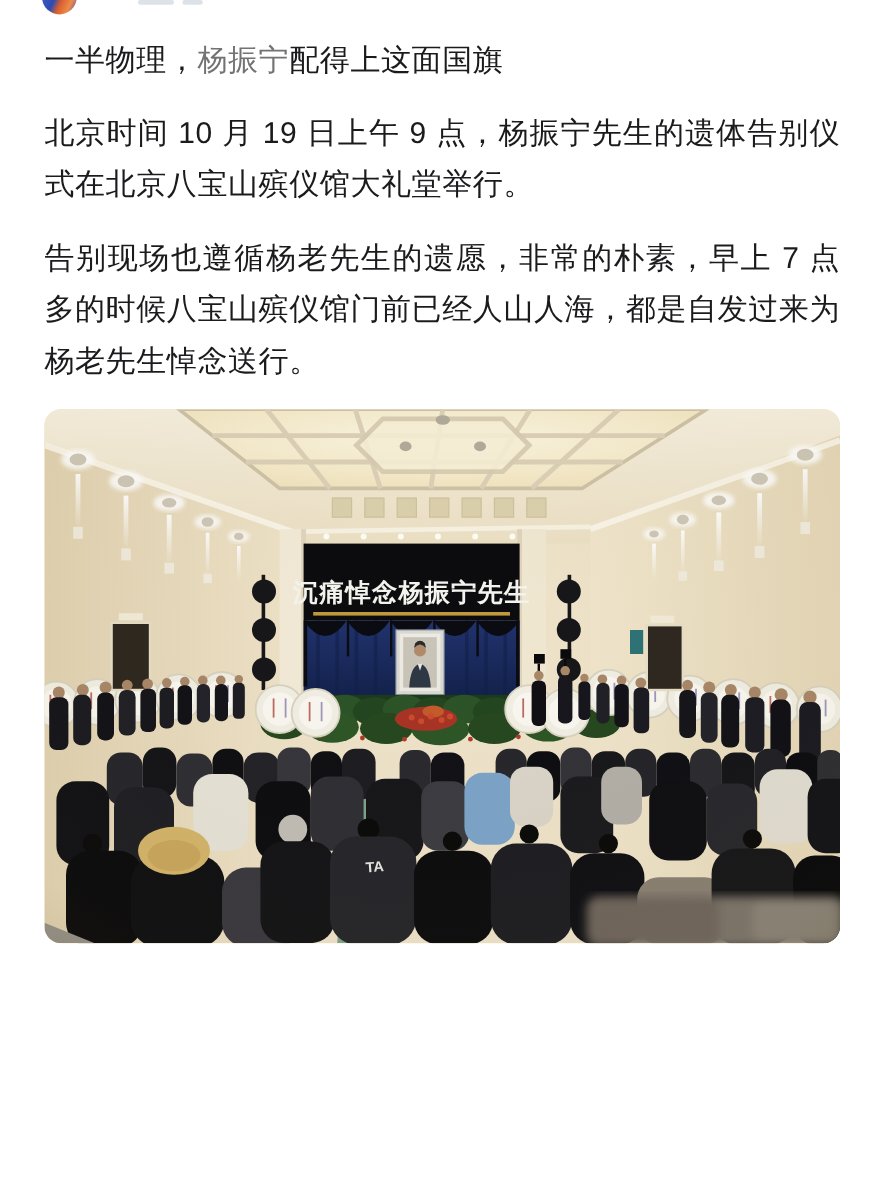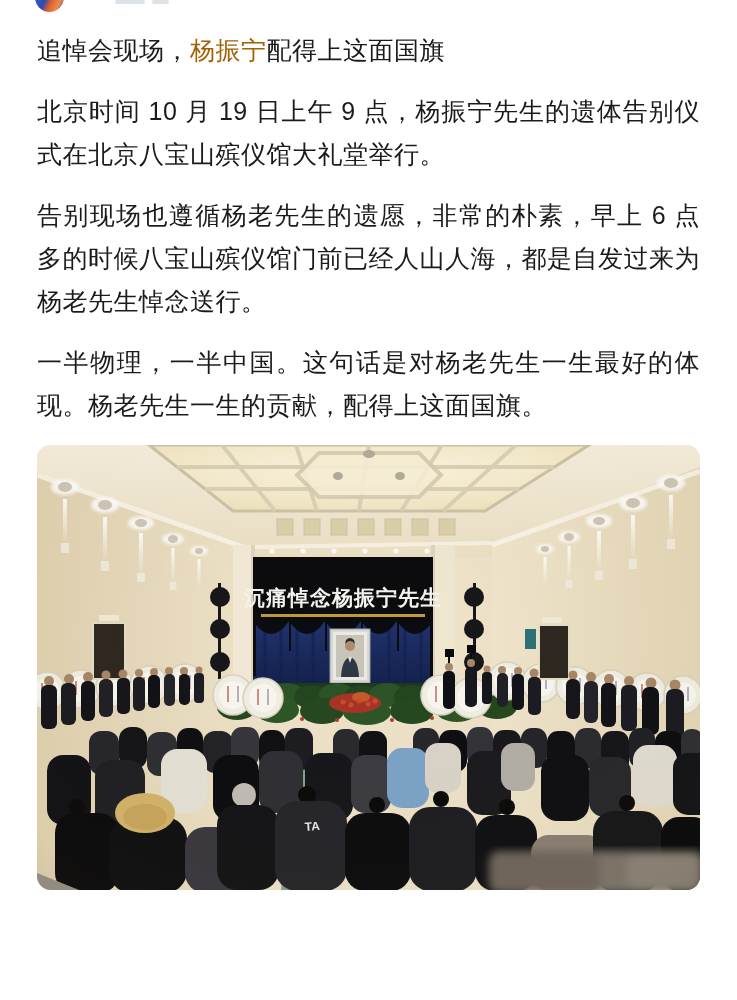--- a/index.html
+++ b/index.html
@@ -14,40 +14,39 @@
     background:linear-gradient(115deg,#4a63c6 0%,#2c4bb2 42%,#d95f30 58%,#ef8a47 78%,#3b56bb 100%);
   }
   .frag{position:absolute;background:#dde2e8;border-radius:2px}
   .frag.a{left:115px;top:0;width:30px;height:4px}
   .frag.b{left:152px;top:0;width:17px;height:4px}
   .post{padding:29px 37px 0}
   .title,.para{
     font-size:25px;line-height:43px;color:#1b1b1d;margin:0 0 18px;
     text-align:justify;letter-spacing:.5px;font-weight:400;
   }
-  .inline-link{color:#a16207;cursor:pointer}
+  .inline-link{color:#737373;cursor:pointer}
   .photo{
     margin-top:14px;width:663px;height:445px;border-radius:14px;
     overflow:hidden;position:relative;background:#efe4ca;display:block;
   }
   .photo svg{display:block}
 </style>
 </head>
 <body>
 
 <div class="avatar"></div>
 <div class="frag a"></div>
 <div class="frag b"></div>
 
 <div class="post">
-  <p class="title"><span>追悼会现场，</span><span class="inline-link">杨振宁</span><span>配得上这面国旗</span></p>
+  <p class="title"><span>一半物理，</span><span class="inline-link">杨振宁</span><span>配得上这面国旗</span></p>
 
   <p class="para">北京时间 10 月 19 日上午 9 点，杨振宁先生的遗体告别仪式在北京八宝山殡仪馆大礼堂举行。</p>
-  <p class="para">告别现场也遵循杨老先生的遗愿，非常的朴素，早上 6 点多的时候八宝山殡仪馆门前已经人山人海，都是自发过来为杨老先生悼念送行。</p>
-  <p class="para">一半物理，一半中国。这句话是对杨老先生一生最好的体现。杨老先生一生的贡献，配得上这面国旗。</p>
+  <p class="para">告别现场也遵循杨老先生的遗愿，非常的朴素，早上 7 点多的时候八宝山殡仪馆门前已经人山人海，都是自发过来为杨老先生悼念送行。</p>
 
   <div class="photo">
     <svg width="663" height="445" viewBox="0 0 663 445" xmlns="http://www.w3.org/2000/svg">
       <defs>
         <linearGradient id="gCeil" x1="0" y1="0" x2="0" y2="1">
           <stop offset="0" stop-color="#f8f1e0"></stop>
             <stop offset="1" stop-color="#ece0c4"></stop>
         </linearGradient>
         <radialGradient id="gGlow" cx="0.5" cy="0.35" r="0.75">
           <stop offset="0" stop-color="#fdf8e4"></stop>

